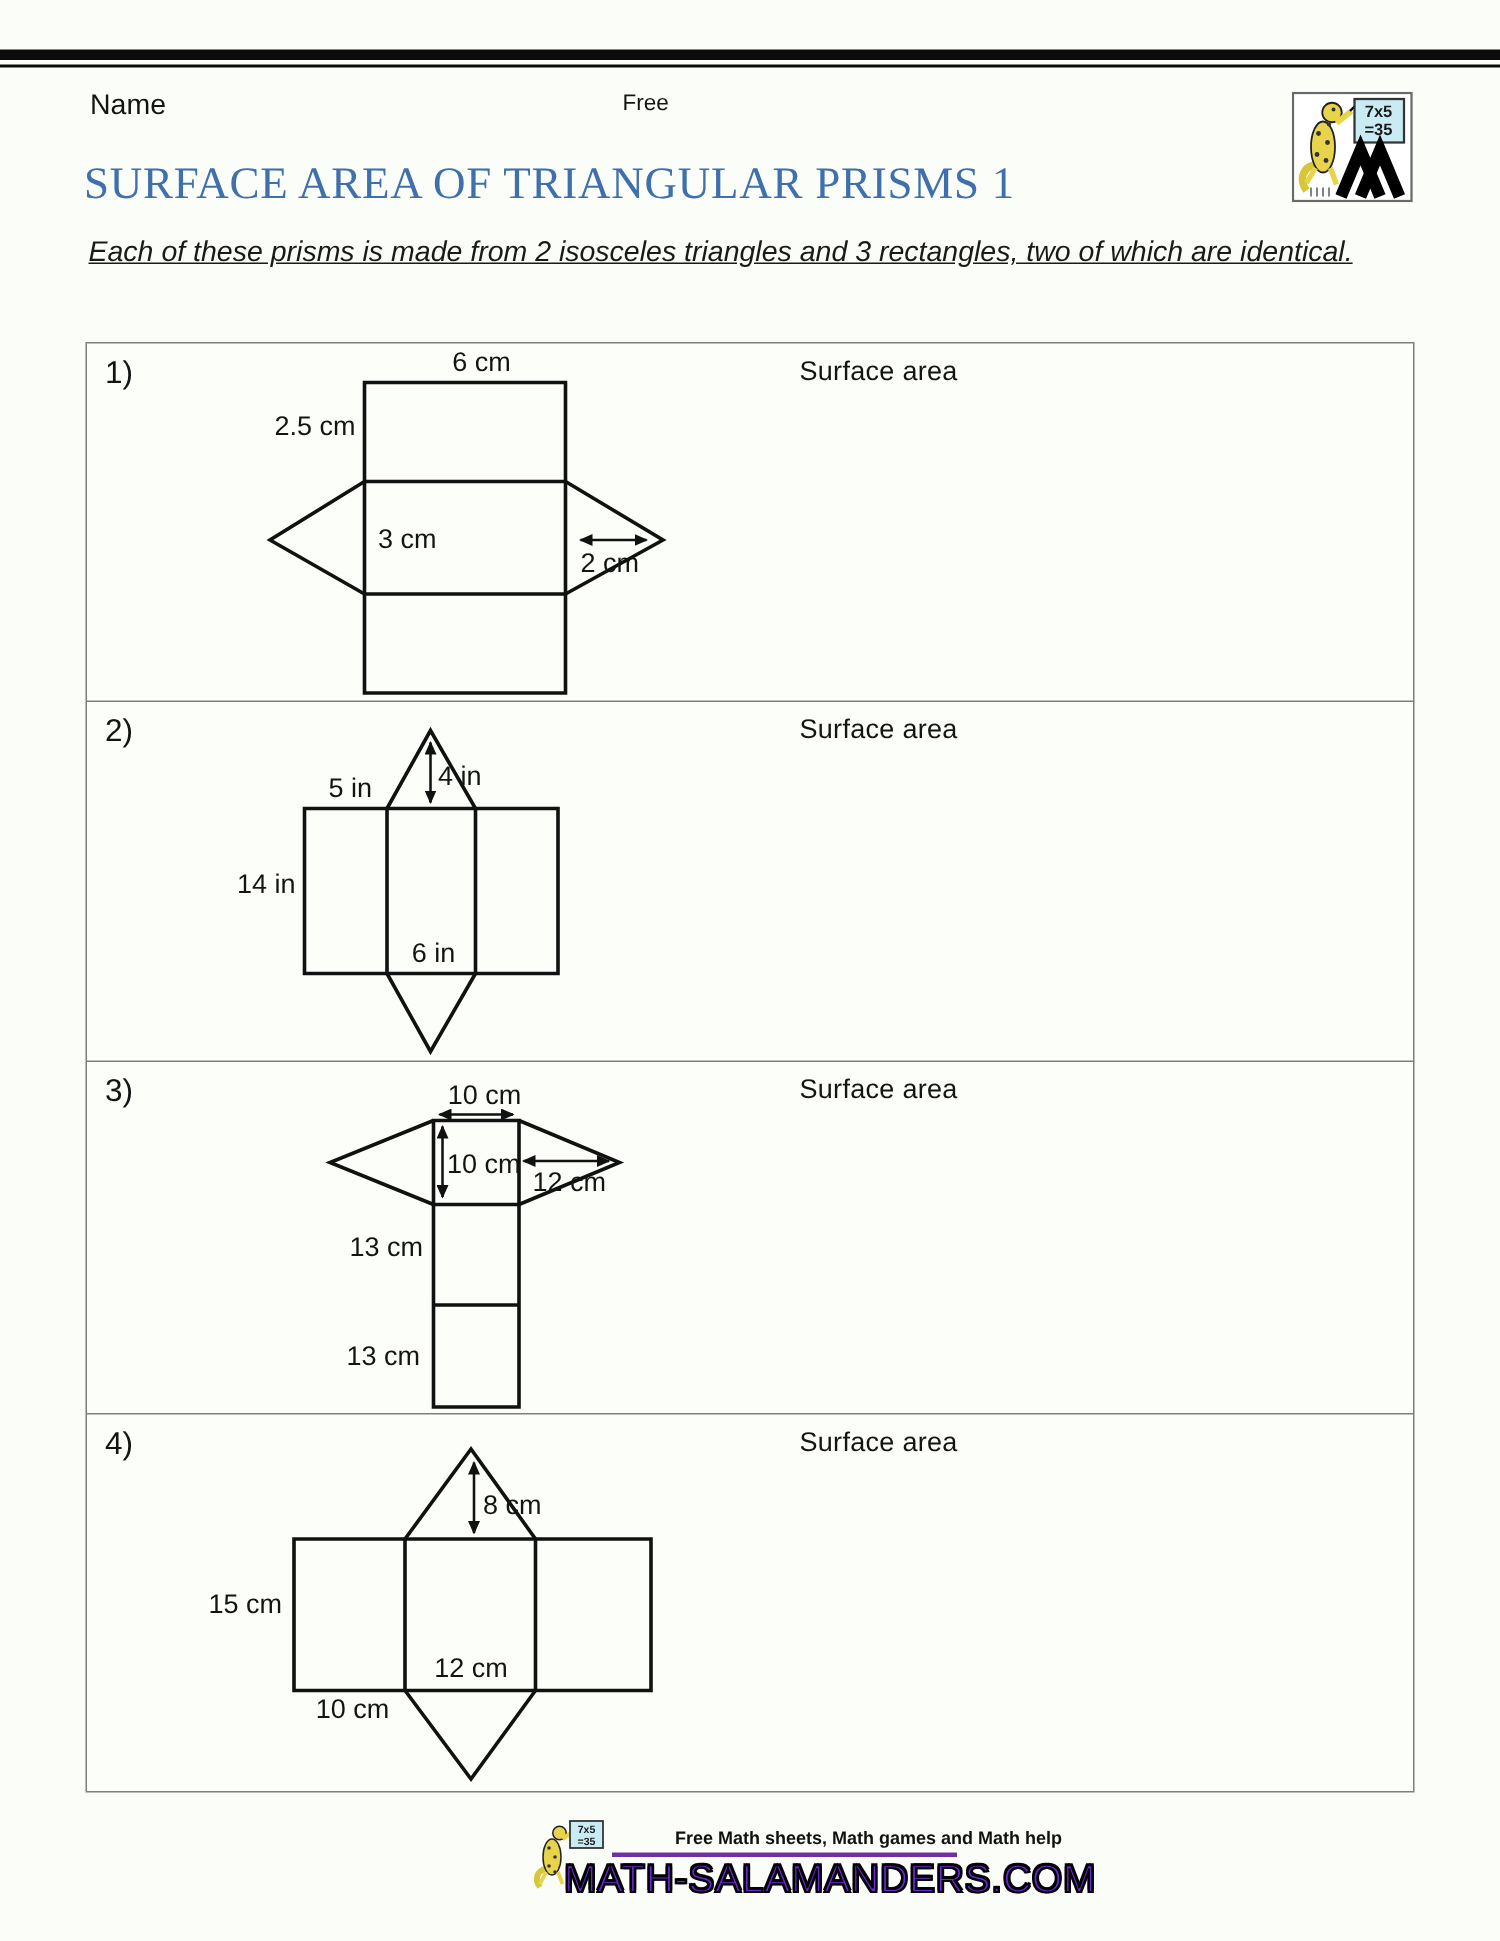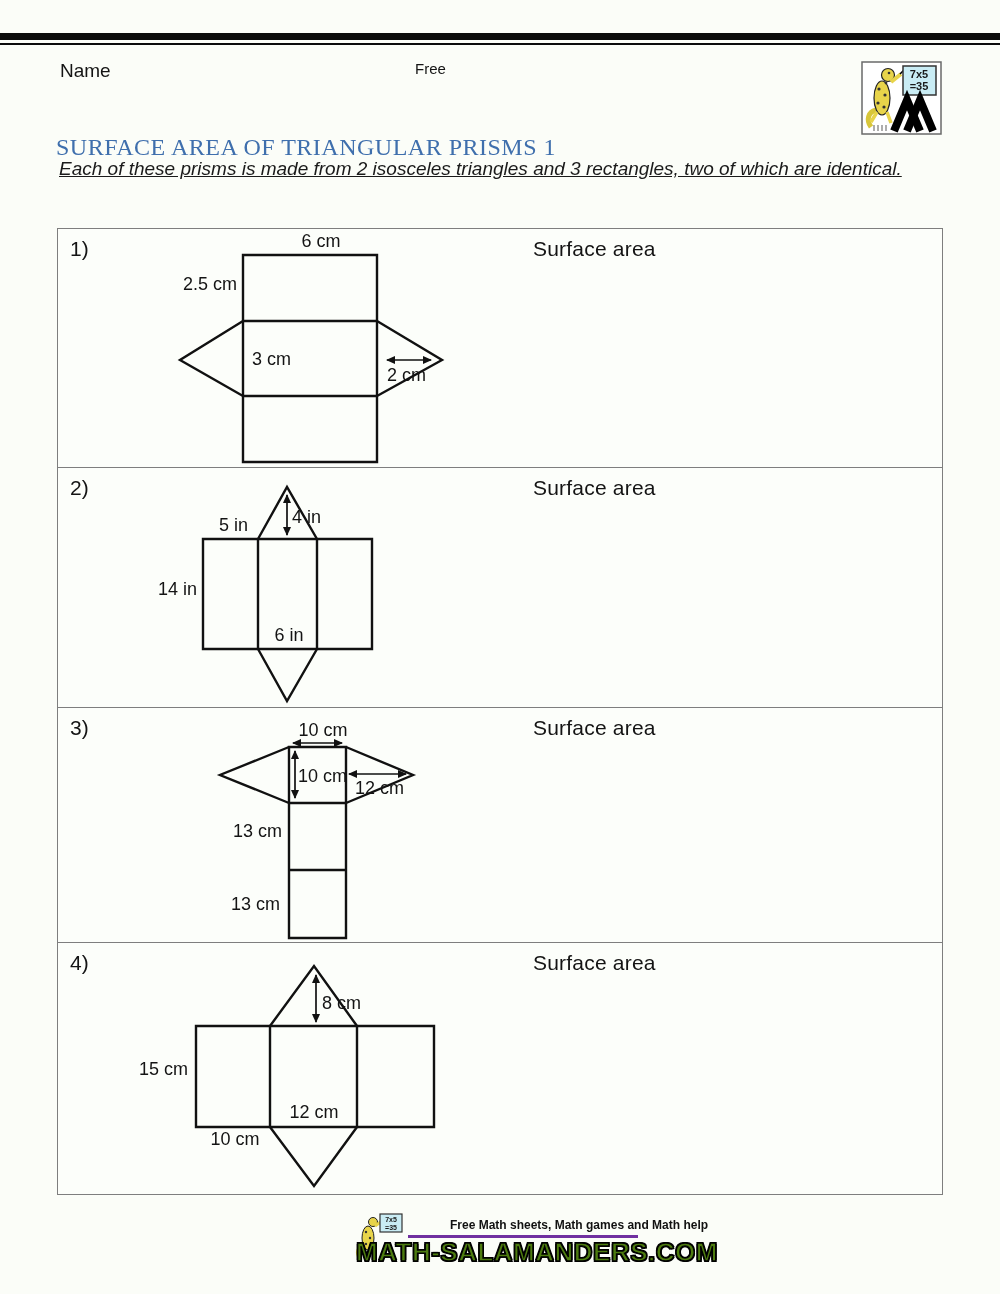--- a/index.html
+++ b/index.html
@@ -15,51 +15,51 @@
   .topbar-thick{left:0;top:33px;width:1000px;height:7px;background:#0c0c0c;}
   .topbar-thin{left:0;top:43px;width:1000px;height:2px;background:#0c0c0c;}
   
   .name-label{left:60px;top:60px;font-size:19px;}
   .date-label{left:415px;top:60px;font-size:15px;}
   .header-logo{left:861px;top:61px;}
   
   .page-title{
     left:56px;top:106px;width:700px;
     font-family:"Liberation Serif",serif;
-    font-size:24px;color:#3f6fad;letter-spacing:.5px;white-space:nowrap;margin-top:28px;
+    font-size:30px;color:#3f6fad;letter-spacing:.5px;white-space:nowrap;
   }
   .page-subtitle{
     left:59px;top:150px;max-width:845px;
     font-size:19px;font-style:italic;line-height:1.95;color:#1a1a1a;text-decoration:underline;
   }
   
   .sheet-table{
     left:57px;top:228px;width:884px;
     border:1px solid #7e7e7e;background:#fcfefa;
   }
   .problem-row{position:relative;border-bottom:1px solid #7e7e7e;}
   .problem-row:last-child{border-bottom:none;}
   .row-1{height:238px;} .row-2{height:239px;} .row-3{height:234px;} .row-4{height:251px;}
   .problem-number{position:absolute;left:12px;top:8px;font-size:21px;}
-  .surface-label{position:absolute;left:475px;top:8px;font-size:21px;letter-spacing:.2px;}
+  .surface-label{position:absolute;left:475px;top:8px;font-size:18px;letter-spacing:.2px;}
   .net{position:absolute;overflow:visible;}
   .net-1{left:117px;top:3px;}
   .net-2{left:93px;top:3px;}
   .net-3{left:143px;top:2px;}
   .net-4{left:72px;top:4px;}
   svg text{font-family:"Liberation Sans",sans-serif;font-size:18px;fill:#141414;}
   .outline{fill:none;stroke:#111;stroke-width:2.4;stroke-linejoin:miter;}
   .dim{stroke:#111;stroke-width:1.7;}
   
   .footer-logo{left:354px;top:1212px;}
   .footer-tagline{left:410px;top:1218px;font-size:12px;font-weight:bold;color:#111;padding-left:40px;}
   .footer-rule{left:408px;top:1235px;width:230px;height:3px;background:#7030a0;}
   .footer-site{
-    left:356px;top:1237px;font-size:26px;font-weight:bold;letter-spacing:.5px;
-    color:#4d7c0f;white-space:nowrap;
+    left:376px;top:1237px;font-size:26px;font-weight:normal;letter-spacing:.5px;
+    color:#6d28d9;white-space:nowrap;
     -webkit-text-stroke:1.3px #000;
     text-shadow:-1px -1px 0 #000,1px -1px 0 #000,-1px 1px 0 #000,1px 1px 0 #000;
   }
   .board-text{font-size:11px;font-weight:bold;fill:#1a1a1a;}
   .board-text-sm{font-size:7px;font-weight:bold;fill:#1a1a1a;}
 </style>
 </head>
 <body>
 
 <div class="abs topbar-thick"></div>

